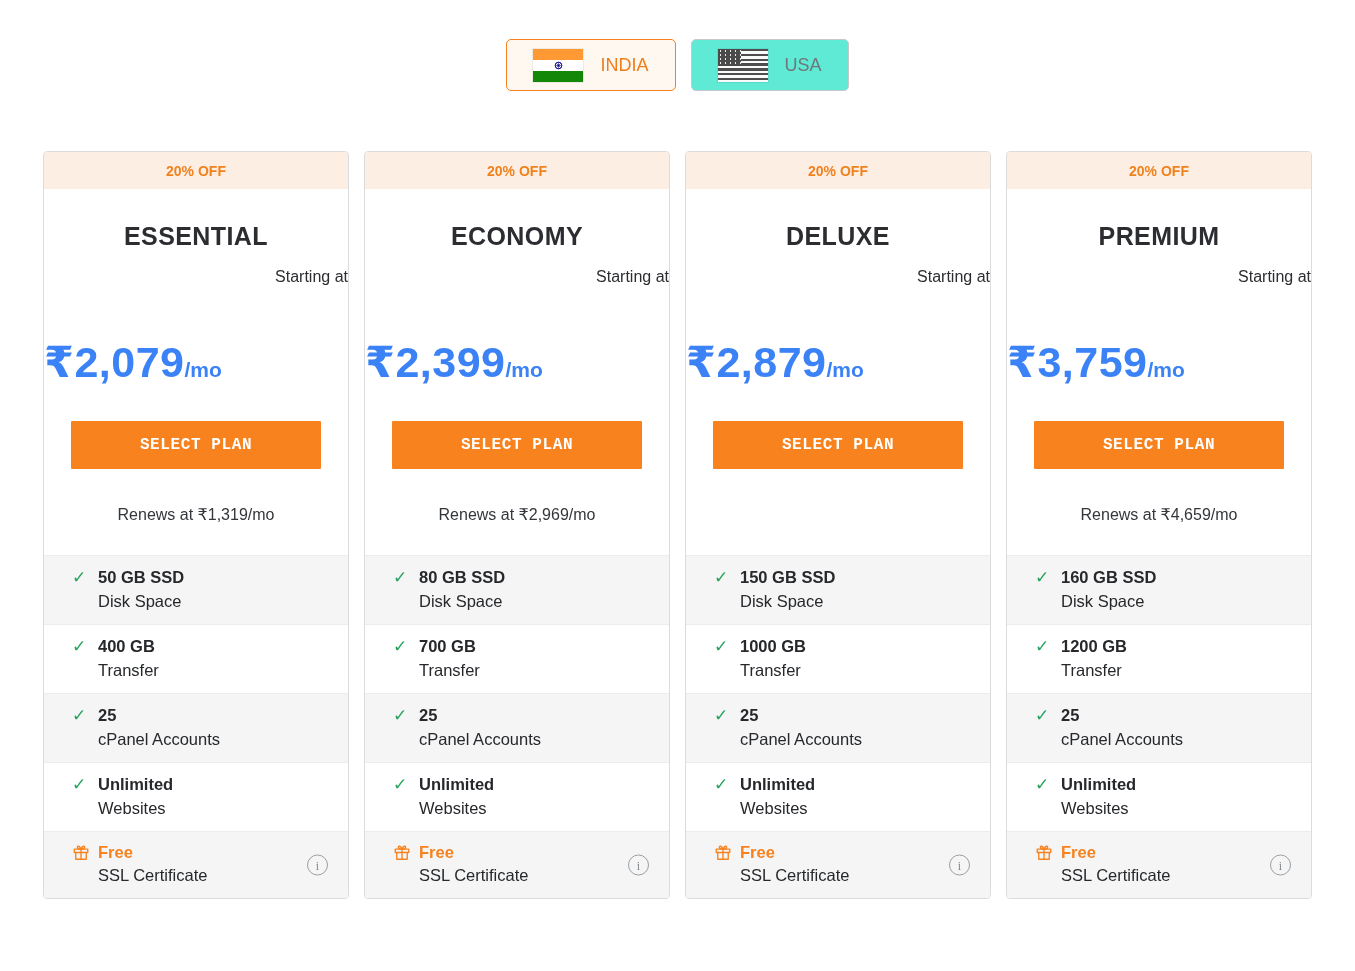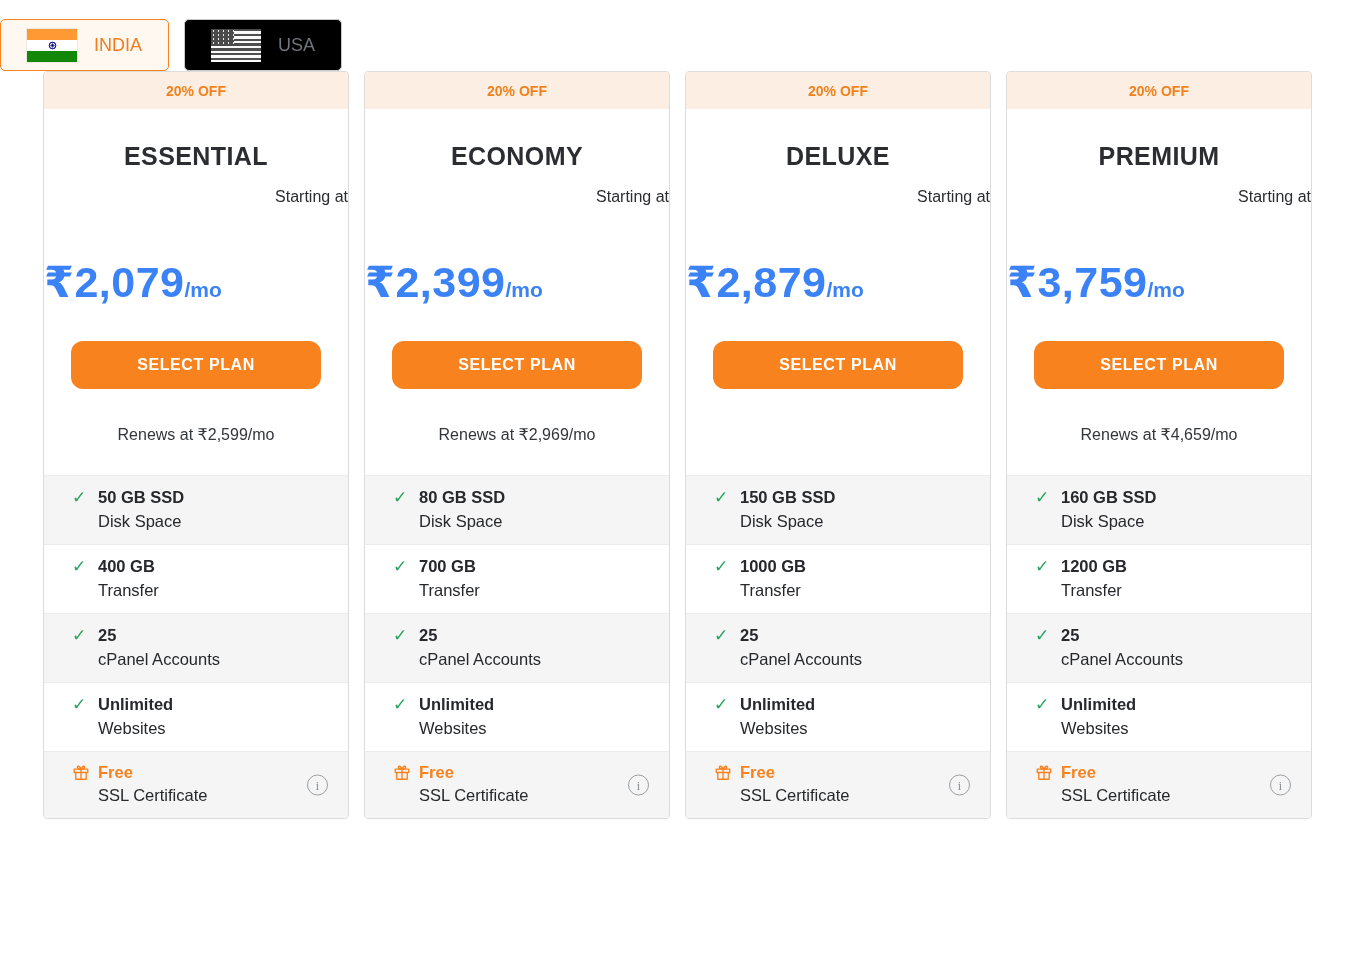--- a/index.html
+++ b/index.html
@@ -3,61 +3,61 @@
 <meta charset="utf-8">
 <style>
   * { margin:0; padding:0; box-sizing:border-box; }
   html,body { background:#fff; }
   body {
     width:1355px; height:971px; overflow:hidden;
     font-family:"Liberation Sans","DejaVu Sans",sans-serif;
     color:#2b2d31;
   }
   
-  .toggle-wrap { display:flex; gap:15px; padding-top:19px; }
+  .toggle-wrap { display:flex; justify-content:center; gap:15px; padding-top:39px; }
   .toggle-btn {
     display:flex; align-items:center; gap:17px;
-    height:52px; padding:0 26px; background:#000000;
+    height:52px; padding:0 26px; background:#5eead4;
     border:1px solid #c6c9cc; border-radius:5px;
     font-size:18px; color:#70767b; cursor:pointer;
   }
   .toggle-btn.active { border:1.5px solid #f7821e; background:#fef8f0; color:#ef7d1c; }
   .flag { width:50px; height:33px; position:relative; flex:none; box-shadow:0 0 0 1px rgba(0,0,0,.06); }
   .flag-in { display:flex; flex-direction:column; }
   .flag-in .s1 { height:11px; background:#ff9933; }
   .flag-in .s2 { height:11px; background:#fff; display:flex; align-items:center; justify-content:center; }
   .flag-in .s3 { height:11px; background:#138808; }
   .flag-us {
     background:repeating-linear-gradient(180deg,#4e4e4e 0 2.4px,#fafafa 2.4px 4.8px);
   }
   .flag-us .canton {
     position:absolute; left:0; top:0; width:46%; height:52%;
     background-color:#4a4a4a;
     background-image:radial-gradient(#e8e8e8 0.9px, transparent 1.1px);
     background-size:5px 4px;
   }
   
-  .cards-row { display:flex; gap:15px; padding:0 43px; }
+  .cards-row { display:flex; gap:15px; padding:0 43px; margin-top:60px; }
   .card {
     flex:1; background:#fff; border:1px solid #dcdcdc; border-radius:4px;
     overflow:hidden; display:flex; flex-direction:column;
   }
   .badge {
     background:#fdeee3; color:#f0821e; font-weight:bold;
     font-size:14px; text-align:center; padding:11px 0 10px;
   }
   .plan-name { text-align:center; font-size:25px; font-weight:bold; color:#2b2d31; margin-top:33px; letter-spacing:.4px; }
   .starting  { text-align:right; font-size:16px; color:#2b2d31; margin-top:17px; }
   .price { text-align:left; margin-top:51px; color:#3b82f6; font-weight:bold; white-space:nowrap; }
   .price .amount { font-size:43px; letter-spacing:.5px; }
   .price .period { font-size:21px; }
   .select-btn {
     display:block; margin:34px 27px 0; height:48px; width:calc(100% - 54px);
-    background:#f7821e; border:none; border-radius:12px;
-    color:#fff; font-family:Liberation Sans, sans-serif; font-weight:bold; font-size:16px; letter-spacing:.6px;
+    background:#f7821e; border:none; border-radius:1px;
+    color:#fff; font-family:Liberation Mono, monospace; font-weight:bold; font-size:16px; letter-spacing:.6px;
     cursor:pointer;
   }
   .renews { text-align:center; font-size:16px; color:#33363a; margin:36px 0 31px; }
   .features { list-style:none; margin-top:auto; }
   .feature-row { position:relative; padding:11px 50px 13px 28px; border-top:1px solid #ececec; background:#fff; }
   .feature-row.alt { background:#f5f5f6; }
   .f-line { display:flex; align-items:center; gap:8px; }
   .check-icon { color:#27a35f; font-weight:bold; font-size:17px; width:18px; flex:none; }
   .gift-icon  { width:18px; flex:none; display:flex; align-items:center; }
   .f-value { font-weight:bold; font-size:16.5px; color:#26282b; }
@@ -104,21 +104,21 @@
 
 <div class="cards-row" id="cards-row">
   <div class="card">
     <div class="badge">20% OFF</div>
     <div class="plan-name">ESSENTIAL</div>
     <div class="starting">Starting at</div>
     <div class="price">
       <span class="amount">₹2,079</span><span class="period">/mo</span>
     </div>
     <button class="select-btn">SELECT PLAN</button>
-    <div class="renews">Renews at ₹2,599/mo</div>
+    <div class="renews">Renews at ₹1,319/mo</div>
     <ul class="features">
   <li class="feature-row alt">
     <div class="f-line">
       <span class="check-icon">✓</span>
 
       <span class="f-value">50 GB SSD</span>
     </div>
     <div class="f-label">Disk Space</div>
 
   </li>

